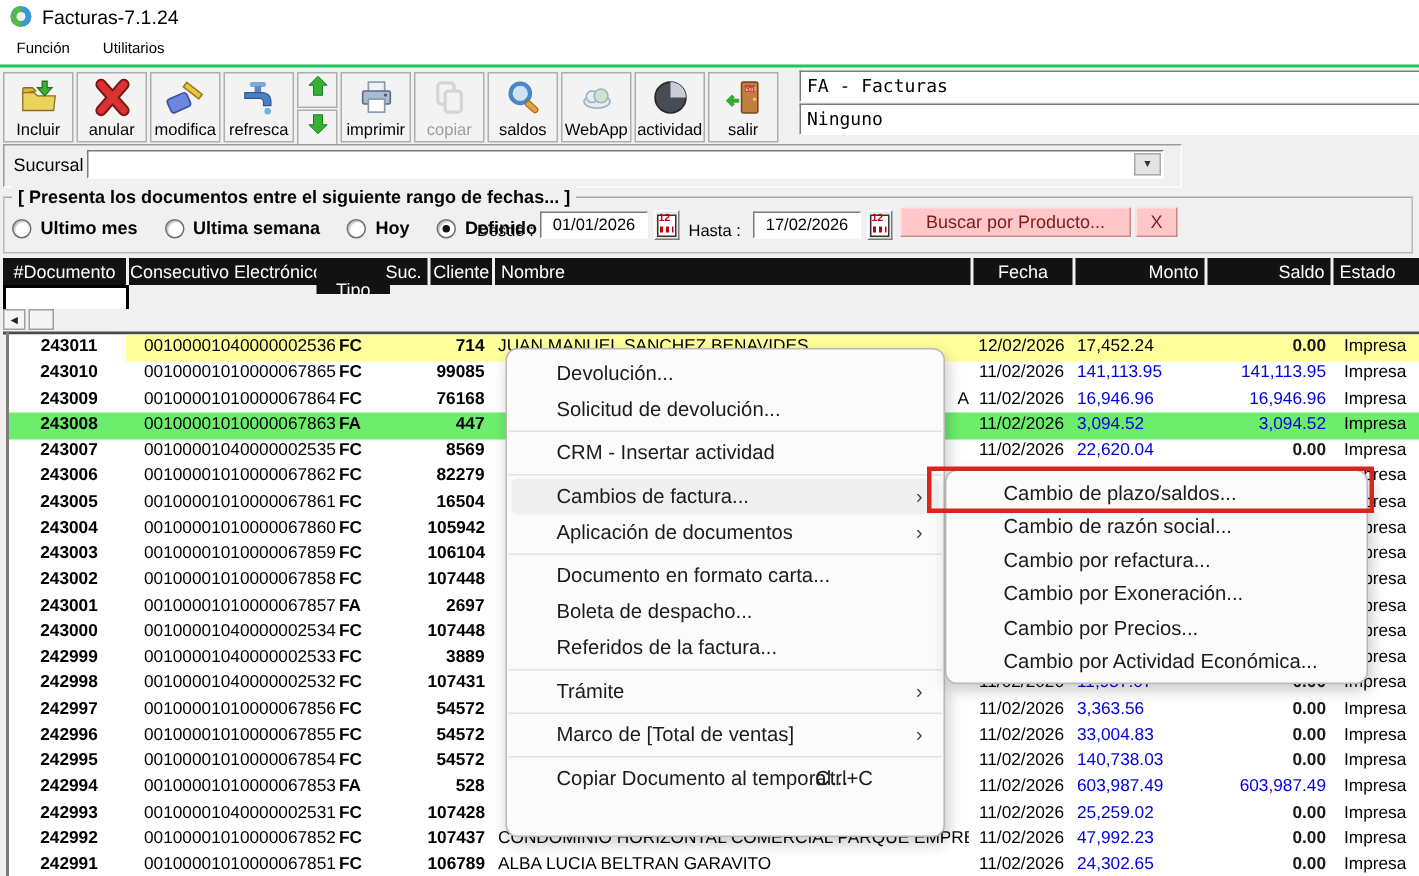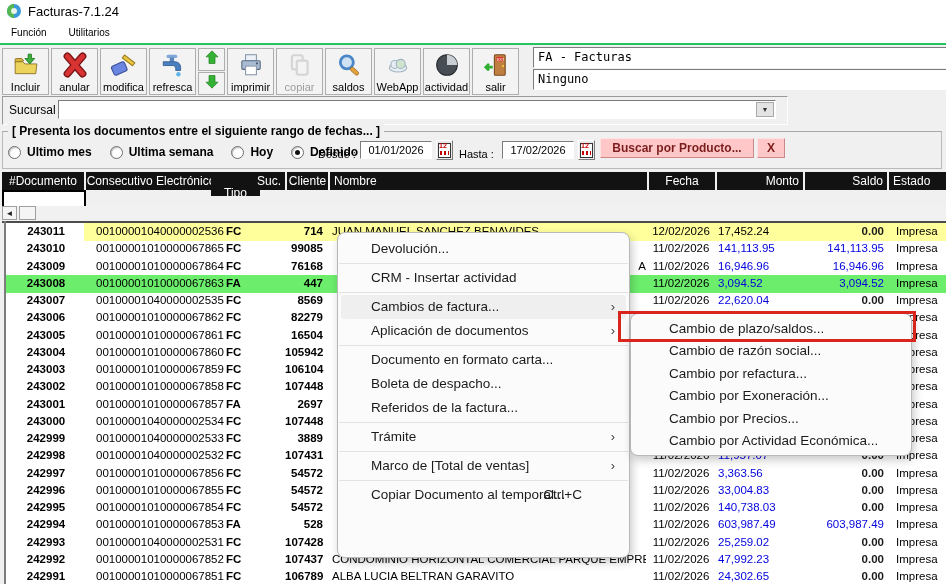--- a/index.html
+++ b/index.html
@@ -52,21 +52,21 @@
     border:1px solid;border-color:#7b7b7b #fff #fff #7b7b7b;box-sizing:border-box;
     font-size:11px;text-align:center;line-height:16px;}
   .calbtn{position:absolute;top:140px;width:17px;height:20px;background:#e8e8e8;
     border:1px solid;border-color:#fff #7b7b7b #7b7b7b #fff;display:flex;align-items:center;justify-content:center;box-sizing:border-box;}
   .cal{width:11px;height:13px;background:#fff;border:1px solid #333;position:relative;}
   .cal::before{content:"12";position:absolute;top:-2px;left:0px;font-size:7px;font-weight:bold;color:#c40000;}
   .cal::after{content:"";position:absolute;left:1px;right:1px;bottom:2px;height:4px;
     background:repeating-linear-gradient(90deg,#c40000 0 2px,#fff 2px 4px);}
   .pinkbtn{position:absolute;top:138px;height:20px;background:#ffc7c7;
     border:1px solid;border-color:#ffe3e3 #c88 #c88 #ffe3e3;box-sizing:border-box;
-    font-size:12px;font-weight:bold;color:#7c1d1d;display:flex;align-items:center;justify-content:center;}
+    font-size:12px;font-weight:normal;color:#7c1d1d;display:flex;align-items:center;justify-content:center;}
   
   .hcell{position:absolute;top:172px;height:18px;background:#121212;color:#fff;
     font-size:12px;line-height:18px;white-space:nowrap;overflow:hidden;box-sizing:border-box;}
   
   .gridfilter{position:absolute;left:2px;top:190px;width:80px;height:14px;background:#fff;border:2px solid #000;}
   .hscroll{position:absolute;left:0;top:206px;width:946px;height:15px;background:#f1f1f1;}
   .hs-arrow{position:absolute;left:2px;top:0;width:15px;height:14px;background:#f5f5f5;border:1px solid #9f9f9f;
     display:flex;align-items:center;justify-content:center;font-size:8px;color:#222;box-sizing:border-box;}
   .hs-thumb{position:absolute;left:19px;top:0;width:17px;height:14px;background:#f5f5f5;border:1px solid #9f9f9f;box-sizing:border-box;}
   
@@ -536,20 +536,21 @@
       <div class="cell cl-nom">ALBA LUCIA BELTRAN GARAVITO</div>
       <div class="cell cl-fecha">11/02/2026</div>
       <div class="cell cl-monto blue">24,302.65</div>
       <div class="cell cl-saldo zero">0.00</div>
       <div class="cell cl-estado" style="padding-left: 5px;">Impresa</div>
     </div>
   </div>
 
 <div class="ctxmenu" id="ctxmenu">
     <div class="mi"><span>Devolución...</span></div>
+    <div class="mi"><span>Solicitud de devolución...</span></div>
     <div class="msep"></div>
     <div class="mi"><span>CRM - Insertar actividad</span></div>
     <div class="msep"></div>
     <div class="mi hover"><span>Cambios de factura...</span><span class="sub">›</span></div>
     <div class="mi"><span>Aplicación de documentos</span><span class="sub">›</span></div>
     <div class="msep"></div>
     <div class="mi"><span>Documento en formato carta...</span></div>
     <div class="mi"><span>Boleta de despacho...</span></div>
     <div class="mi"><span>Referidos de la factura...</span></div>
     <div class="msep"></div>

